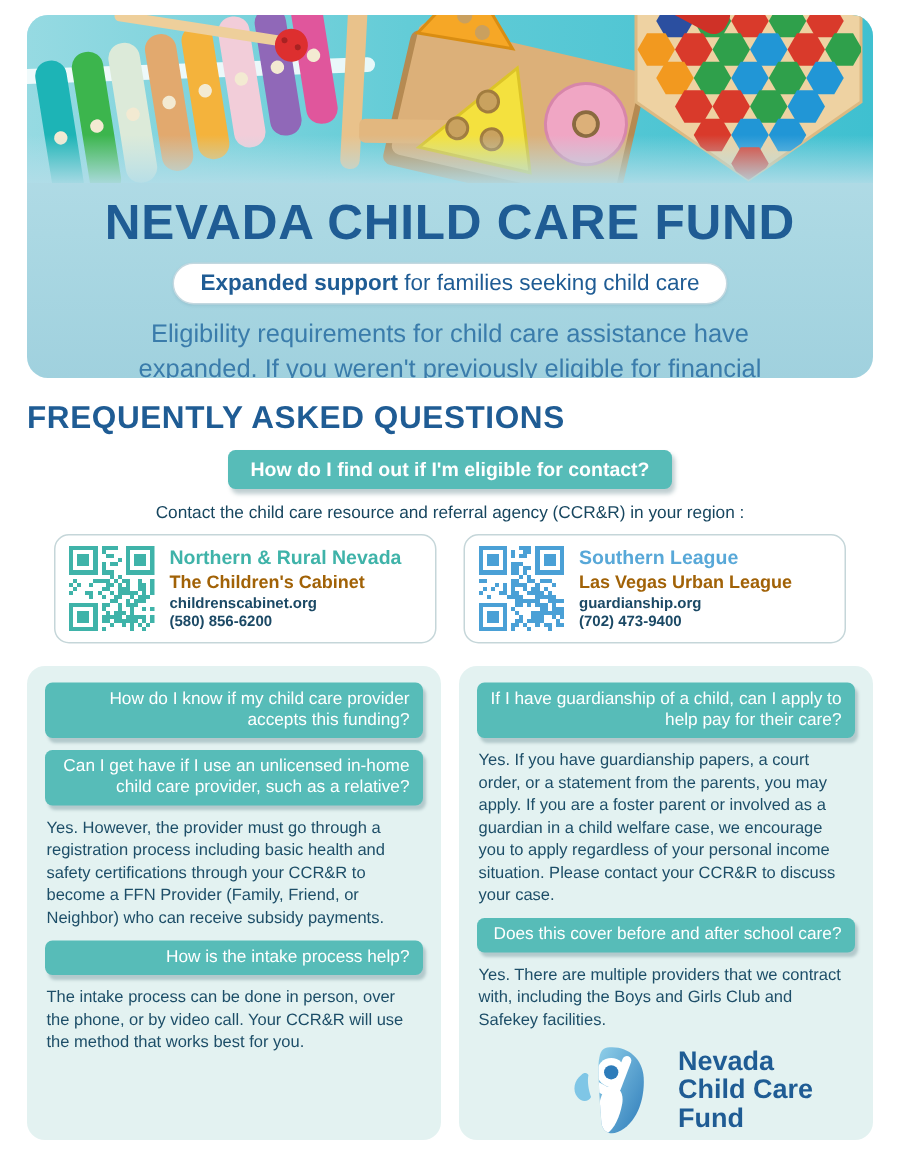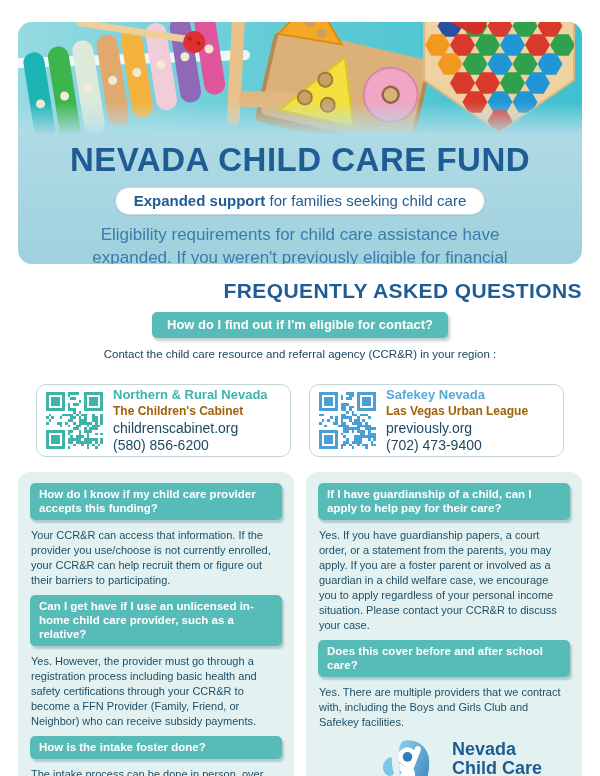--- a/index.html
+++ b/index.html
@@ -2,21 +2,21 @@
 <html><head>
 <meta charset="utf-8">
 <style>
   * { margin:0; padding:0; box-sizing:border-box; }
   html,body { background:#ffffff; }
   body {
     width:600px; height:776px; overflow:hidden;
     font-family:"Liberation Sans","DejaVu Sans",sans-serif;
     color:#1d4e68;
   }
-  .page { width:600px; height:776px; padding:22px 18px 0; background:#fff; }
+  .page { width:600px; height:776px; padding:10px 18px 0; background:#fff; }
 
   
   .header-card {
     width:564px; height:242px; border-radius:14px; overflow:hidden;
     background:linear-gradient(180deg,#bce2ec 0%,#abd8e3 60%,#a0d1de 100%);
   }
   .photo { width:564px; height:112px; overflow:hidden; display:block; }
   .photo svg { display:block; }
   .page-title {
     text-align:center; margin-top:7px;
@@ -30,58 +30,59 @@
     box-shadow:0 1px 2px rgba(80,120,140,.15);
   }
   .tagline-pill b { font-weight:bold;text-align:right; }
   .intro {
     margin:9px auto 0; max-width:474px; text-align:center;
     font-size:17px; line-height:1.35; color:#3a7cab;
   }
 
   
   .faq-heading {
-    text-align:right; margin-top:15px;
+    text-align:left; margin-top:15px;
     font-size:21px; font-weight:bold; letter-spacing:.4px; color:#1f5c94;
   }
   .banner-row { display:flex; justify-content:center; margin-top:9px; }
   .teal-banner {
     background:#57bcb8; color:#ffffff; font-weight:bold; font-size:13px;
     padding:5px 15px 6px; border-radius:5px;
     box-shadow:2px 3px 3px rgba(90,125,135,.38);
   }
   .contact-line {
     text-align:center; margin-top:10px; font-size:11.5px; color:#17465f;
   }
 
   
-  .regions { display:flex; justify-content:center; gap:18px; margin-top:24px; }
+  .regions { display:flex; justify-content:center; gap:18px; margin-top:8px; }
   .region-card {
     width:255px; height:73px; background:#fff;
     border:1px solid #c5d6d9; border-radius:10px;
     display:flex; align-items:center; padding:7px 9px; gap:10px;
   }
   .qr { width:57px; height:57px; flex:0 0 57px; }
   .region-text { display:flex; flex-direction:column; justify-content:center; }
   .region-name { font-size:13px; font-weight:bold; margin-bottom:2px; }
   .region-org  { font-size:12px; font-weight:bold; color:#a16207; margin-bottom:2px; }
-  .region-site, .region-phone { font-size:14px; color:#1b4965; line-height:1.25; }
+  .region-site, .region-phone { font-size:10px; color:#1b4965; line-height:1.25;font-weight:bold; }
 
   
   .panels { display:flex; gap:12px; margin-top:15px; }
   .panel {
     width:276px; height:316px; background:#e3f2f1; border-radius:12px;
     padding:11px 12px 10px; overflow:hidden;
     display:flex; flex-direction:column;
   }
   .qa-banner {
-    background:#57bcb8; color:#fff; font-weight:bold;
+    background:#57bcb8; color:#fff; font-weight:normal;
     font-size:11.5px; line-height:1.22; padding:4px 9px 5px;
     border-radius:5px; box-shadow:2px 3px 2px rgba(90,125,135,.35);
     margin-bottom:8px;
+    text-align:right;
   }
   .qa-answer {
     font-size:11px; line-height:1.36; color:#1d4e68;
     margin:0 1px 7px;
   }
 
   
   .logo { display:flex; align-items:center; gap:22px; margin:auto 14px 6px auto; padding-right:14px; }
   .logo-text { font-size:18px; font-weight:bold; color:#1f5c94; line-height:1.05; }
 </style>
@@ -654,35 +655,34 @@
               <rect x="3" y="20" width="1" height="1"></rect>
               <rect x="4" y="20" width="1" height="1"></rect>
               <rect x="5" y="20" width="1" height="1"></rect>
               <rect x="6" y="20" width="1" height="1"></rect>
               <rect x="8" y="20" width="1" height="1"></rect>
               <rect x="12" y="20" width="1" height="1"></rect>
               <rect x="17" y="20" width="1" height="1"></rect>
             </g>
           </svg></div>
       <div class="region-text">
-        <div class="region-name" style="color: rgb(88, 168, 216);">Safekey Nevada</div>
+        <div class="region-name" style="color: rgb(88, 168, 216);">Southern League</div>
         <div class="region-org">Las Vegas Urban League</div>
-        <div class="region-site">previously.org</div>
+        <div class="region-site">guardianship.org</div>
         <div class="region-phone">(702) 473-9400</div>
       </div>
     </div>
   </div>
 
   <div class="panels">
     <div class="panel">
       <div class="qa-banner">How do I know if my child care provider accepts this funding?</div>
-      <div class="qa-answer">Your CCR&amp;R can access that information. If the provider you use/choose is not currently enrolled, your CCR&amp;R can help recruit them or figure out their barriers to participating.</div>
       <div class="qa-banner">Can I get have if I use an unlicensed in-home child care provider, such as a relative?</div>
       <div class="qa-answer">Yes. However, the provider must go through a registration process including basic health and safety certifications through your CCR&amp;R to become a FFN Provider (Family, Friend, or Neighbor) who can receive subsidy payments.</div>
-      <div class="qa-banner">How is the intake foster done?</div>
+      <div class="qa-banner">How is the intake process help?</div>
       <div class="qa-answer">The intake process can be done in person, over the phone, or by video call. Your CCR&amp;R will use the method that works best for you.</div>
     </div>
 
     <div class="panel">
       <div class="qa-banner">If I have guardianship of a child, can I apply to help pay for their care?</div>
       <div class="qa-answer">Yes. If you have guardianship papers, a court order, or a statement from the parents, you may apply. If you are a foster parent or involved as a guardian in a child welfare case, we encourage you to apply regardless of your personal income situation. Please contact your CCR&amp;R to discuss your case.</div>
       <div class="qa-banner">Does this cover before and after school care?</div>
       <div class="qa-answer">Yes. There are multiple providers that we contract with, including the Boys and Girls Club and Safekey facilities.</div>
 
       <div class="logo">

